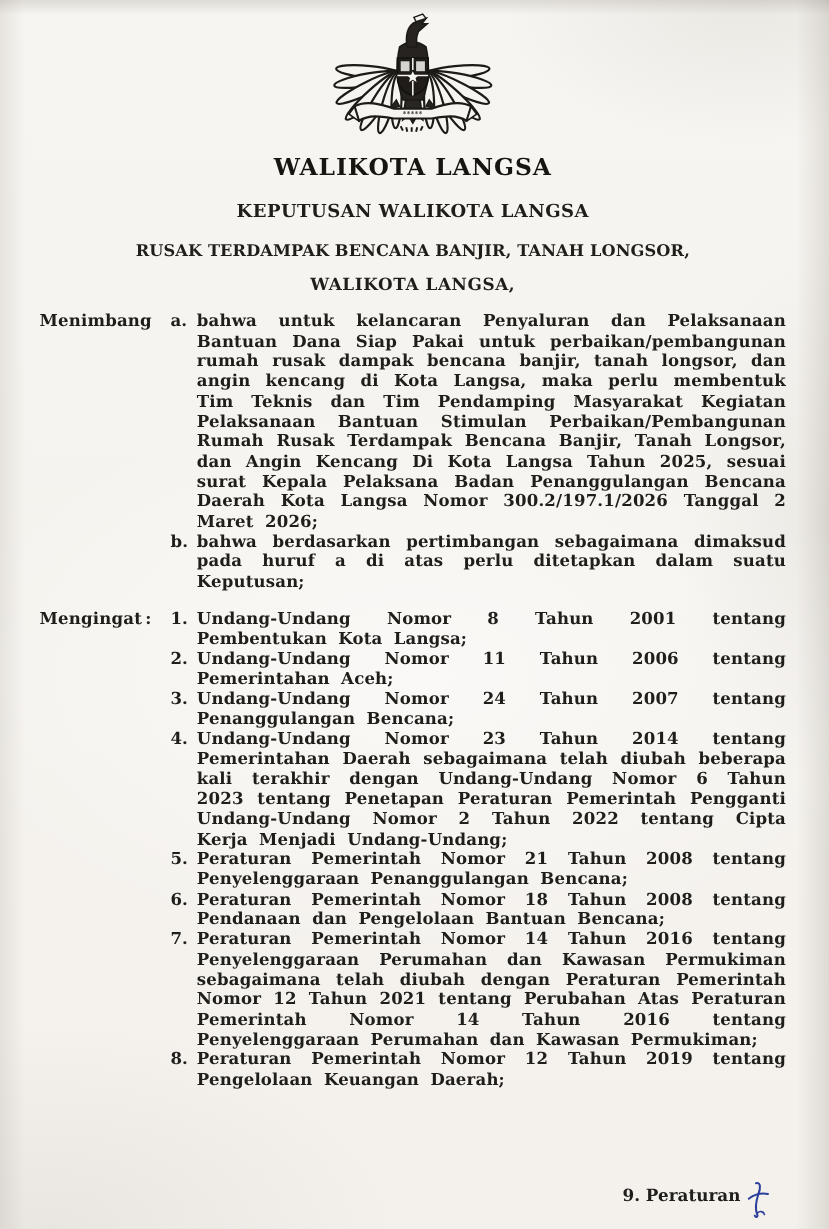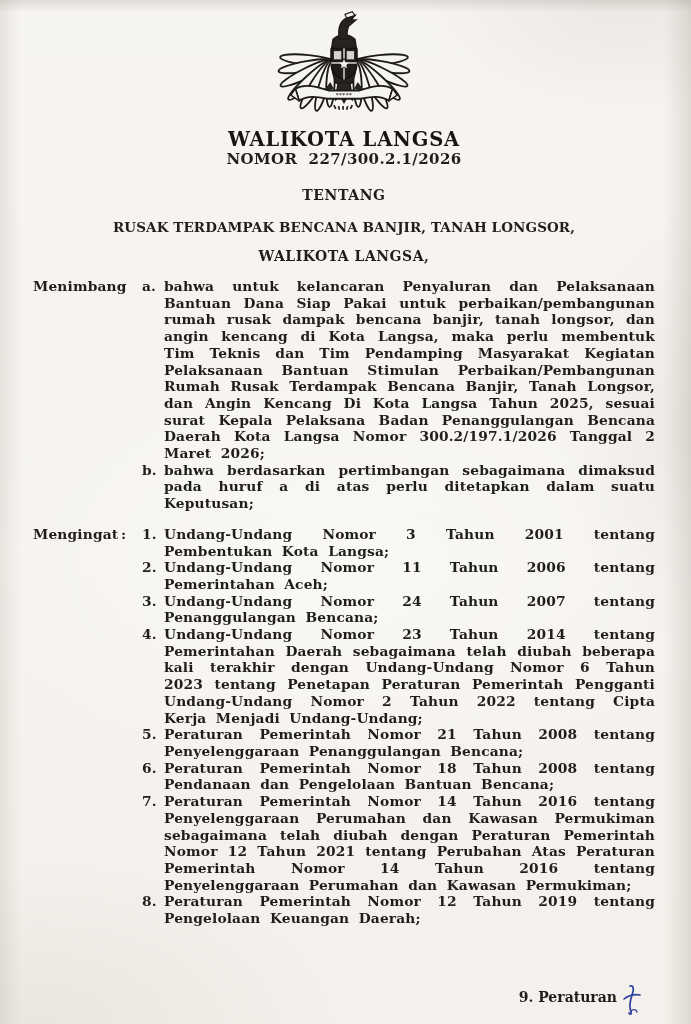--- a/index.html
+++ b/index.html
@@ -106,22 +106,21 @@
           <line x1="64" y1="106" x2="66" y2="110"></line>
             <line x1="69" y1="107" x2="70" y2="111"></line>
           <line x1="74" y1="107" x2="74" y2="111"></line>
             <line x1="79" y1="107" x2="78" y2="111"></line>
           <line x1="84" y1="106" x2="82" y2="110"></line>
         </g>
         <text x="75" y="97" text-anchor="middle" font-size="6" font-family="DejaVu Serif, serif" font-weight="bold" fill="#1d1b18" letter-spacing="0.5">*****</text>
       </svg>
 
       <div class="office">WALIKOTA LANGSA</div>
-      <div class="doc-number">NOMOR  227/300.2.1/2026</div>
-      <div class="about">TENTANG</div>
+      <div class="doc-type">KEPUTUSAN WALIKOTA LANGSA</div>
       <div class="decree-title">
         <div>RUSAK TERDAMPAK BENCANA BANJIR, TANAH LONGSOR,</div>
       </div>
       <div class="issuer">WALIKOTA LANGSA,</div>
     </header>
 
     <section class="clause">
       <div class="clause-label">Menimbang</div>
       <div class="clause-colon">:</div>
       <div class="clause-items">
@@ -135,21 +134,21 @@
         </div>
       </div>
     </section>
 
     <section class="clause">
       <div class="clause-label">Mengingat</div>
       <div class="clause-colon">:</div>
       <div class="clause-items">
         <div class="item">
           <span class="item-marker">1.</span>
-          <span class="item-text">Undang-Undang Nomor 3 Tahun 2001 tentang Pembentukan Kota Langsa;</span>
+          <span class="item-text">Undang-Undang Nomor 8 Tahun 2001 tentang Pembentukan Kota Langsa;</span>
         </div>
         <div class="item">
           <span class="item-marker">2.</span>
           <span class="item-text">Undang-Undang Nomor 11 Tahun 2006 tentang Pemerintahan Aceh;</span>
         </div>
         <div class="item">
           <span class="item-marker">3.</span>
           <span class="item-text">Undang-Undang Nomor 24 Tahun 2007 tentang Penanggulangan Bencana;</span>
         </div>
         <div class="item">

